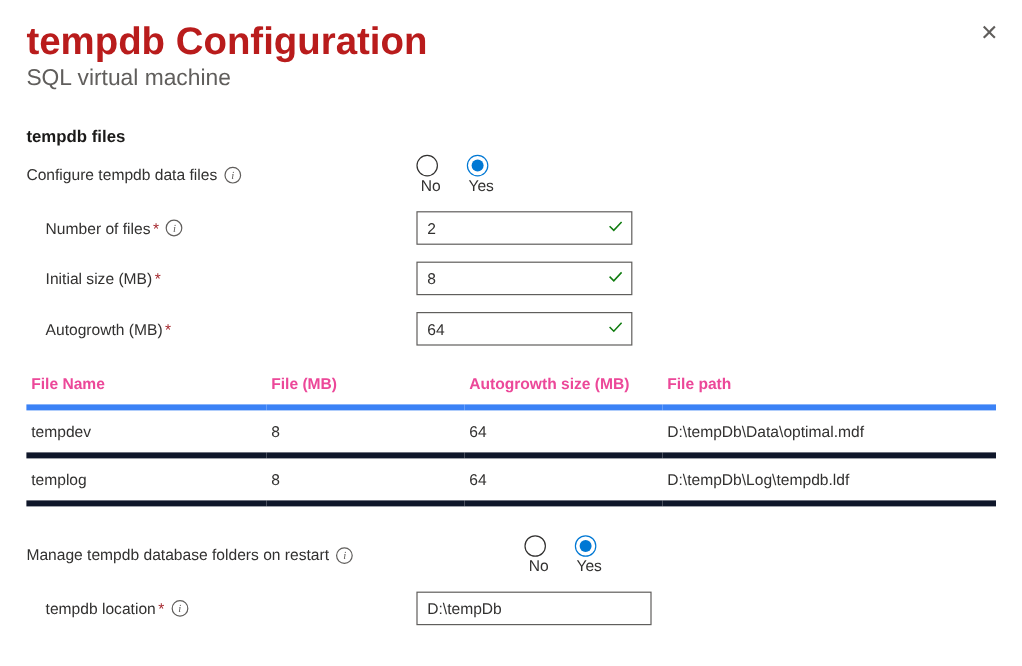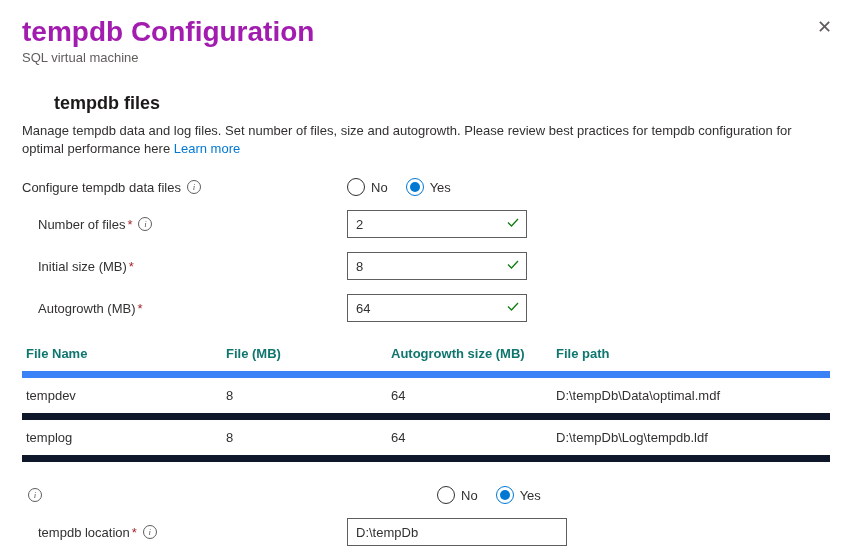--- a/index.html
+++ b/index.html
@@ -18,36 +18,35 @@
     .close-btn {
       position: absolute;
       top: 16px;
       right: 20px;
       font-size: 18px;
       color: #605e5c;
       cursor: pointer;
       font-weight: 100;
     }
     h1.title {
-      font-size: 28px;
+      font-size: 32px;
       font-weight: 600;
-      color: #a21caf;
+      color: #b91c1c;
       margin-bottom: 2px;
     }
     .subtitle {
       color: #605e5c;
-      font-size: 13px;
+      font-size: 19px;
       margin-bottom: 28px;
     }
     h2.section {
-      font-size: 18px;
+      font-size: 14px;
       font-weight: 600;
       color: #1b1a19;
       margin-bottom: 8px;
-      margin-left: 32px;
     }
     .desc {
       font-size: 13px;
       color: #323130;
       line-height: 1.4;
       margin-bottom: 20px;
     }
     .link { color: #0078d4; cursor: pointer; }
     .row {
       display: flex;
@@ -71,20 +70,21 @@
       margin-left: 6px;
       font-style: italic;
       font-family: Georgia, serif;
     }
     .radio-group { display: flex; align-items: center; gap: 6px; }
     .radio {
       display: inline-flex;
       align-items: center;
       margin-right: 12px;
       cursor: pointer;
+      flex-direction: column;
     }
     .radio-circle {
       width: 18px;
       height: 18px;
       border: 1.5px solid #323130;
       border-radius: 50%;
       margin-right: 6px;
       position: relative;
       display: inline-block;
     }
@@ -98,21 +98,21 @@
       border-radius: 50%;
       top: 50%;
       left: 50%;
       transform: translate(-50%, -50%);
     }
     .radio-label { font-size: 13px; }
     .input-wrap {
       position: relative;
       width: 180px;
     }
-    .input-wrap.wide { width: 220px; }
+    .input-wrap.wide { width: 196px; }
     .text-input {
       width: 100%;
       height: 28px;
       padding: 4px 28px 4px 8px;
       border: 1px solid #605e5c;
       font-size: 13px;
       font-family: inherit;
       color: #323130;
       outline: none;
     }
@@ -128,47 +128,44 @@
       width: 100%;
       border-collapse: collapse;
       margin-top: 10px;
       margin-bottom: 24px;
     }
     table.files th {
       text-align: left;
       font-weight: 600;
       font-size: 13px;
       padding: 10px 4px;
-      border-bottom: 7px solid #3b82f6;
-      color: #0f766e;
+      border-bottom: 5px solid #3b82f6;
+      color: #ec4899;
     }
     table.files td {
       text-align: left;
       font-size: 13px;
       padding: 10px 4px;
-      border-bottom: 7px solid #0f172a;
+      border-bottom: 5px solid #0f172a;
       color: #323130;
     }
     .col-name { width: 200px; }
     .col-size { width: 165px; }
     .col-auto { width: 165px; }
   </style>
 </head>
 <body>
 
 <div class="panel">
   <span class="close-btn">✕</span>
 
   <h1 class="title">tempdb Configuration</h1>
   <div class="subtitle">SQL virtual machine</div>
 
   <h2 class="section">tempdb files</h2>
-  <p class="desc">
-    <span>Manage tempdb data and log files. Set number of files, size and autogrowth. Please review best practices for tempdb configuration for optimal performance here </span><span class="link">Learn more</span>
-  </p>
 
   <div class="row">
     <div class="label-area">
       <span class="label-text">Configure tempdb data files</span>
       <span class="info-icon">i</span>
     </div>
     <div class="radio-group">
       <span class="radio">
         <span class="radio-circle"></span>
         <span class="radio-label">No</span>
@@ -246,20 +243,21 @@
           <td>templog</td>
           <td>8</td>
           <td>64</td>
           <td>D:\tempDb\Log\tempdb.ldf</td>
         </tr>
       </tbody>
   </table>
 
   <div class="row">
     <div class="label-area" style="width:415px;">
+      <span class="label-text">Manage tempdb database folders on restart</span>
       <span class="info-icon">i</span>
     </div>
     <div class="radio-group">
       <span class="radio">
         <span class="radio-circle"></span>
         <span class="radio-label">No</span>
       </span>
       <span class="radio checked">
         <span class="radio-circle"></span>
         <span class="radio-label">Yes</span>

